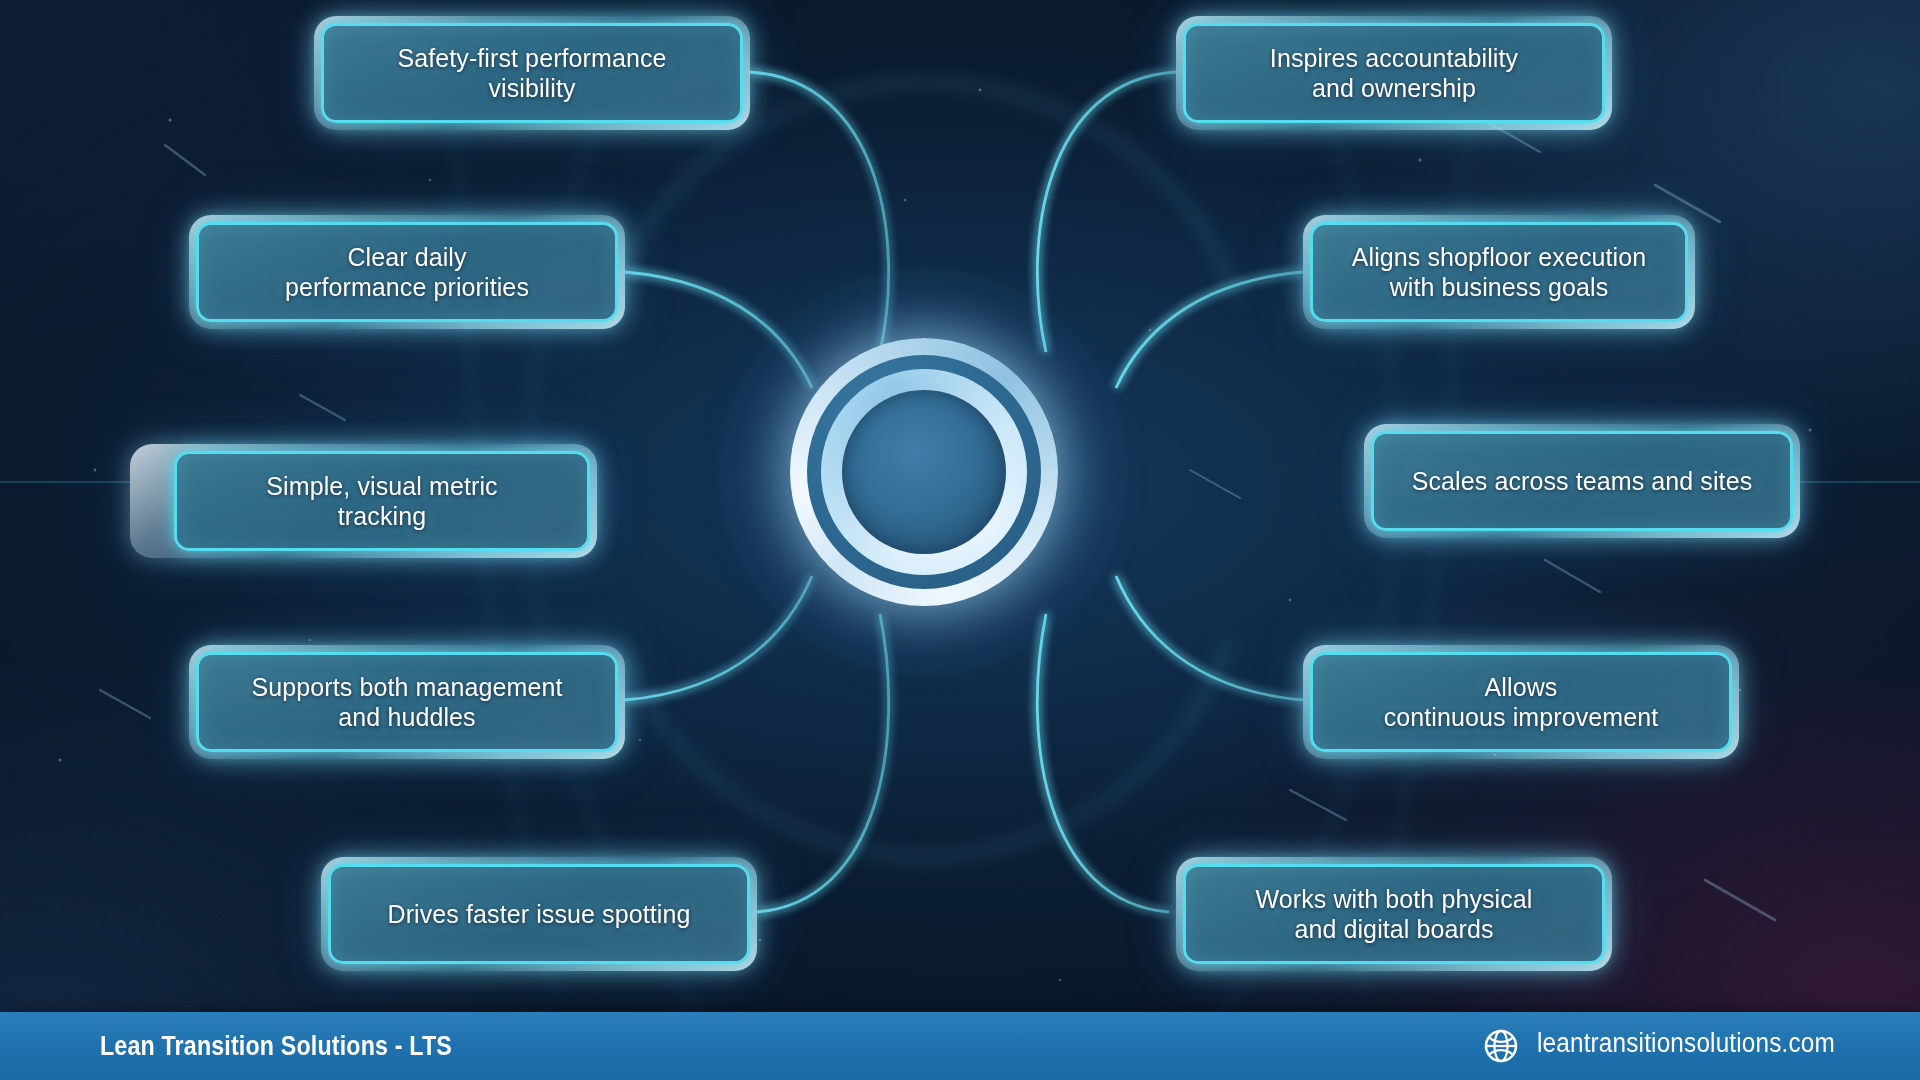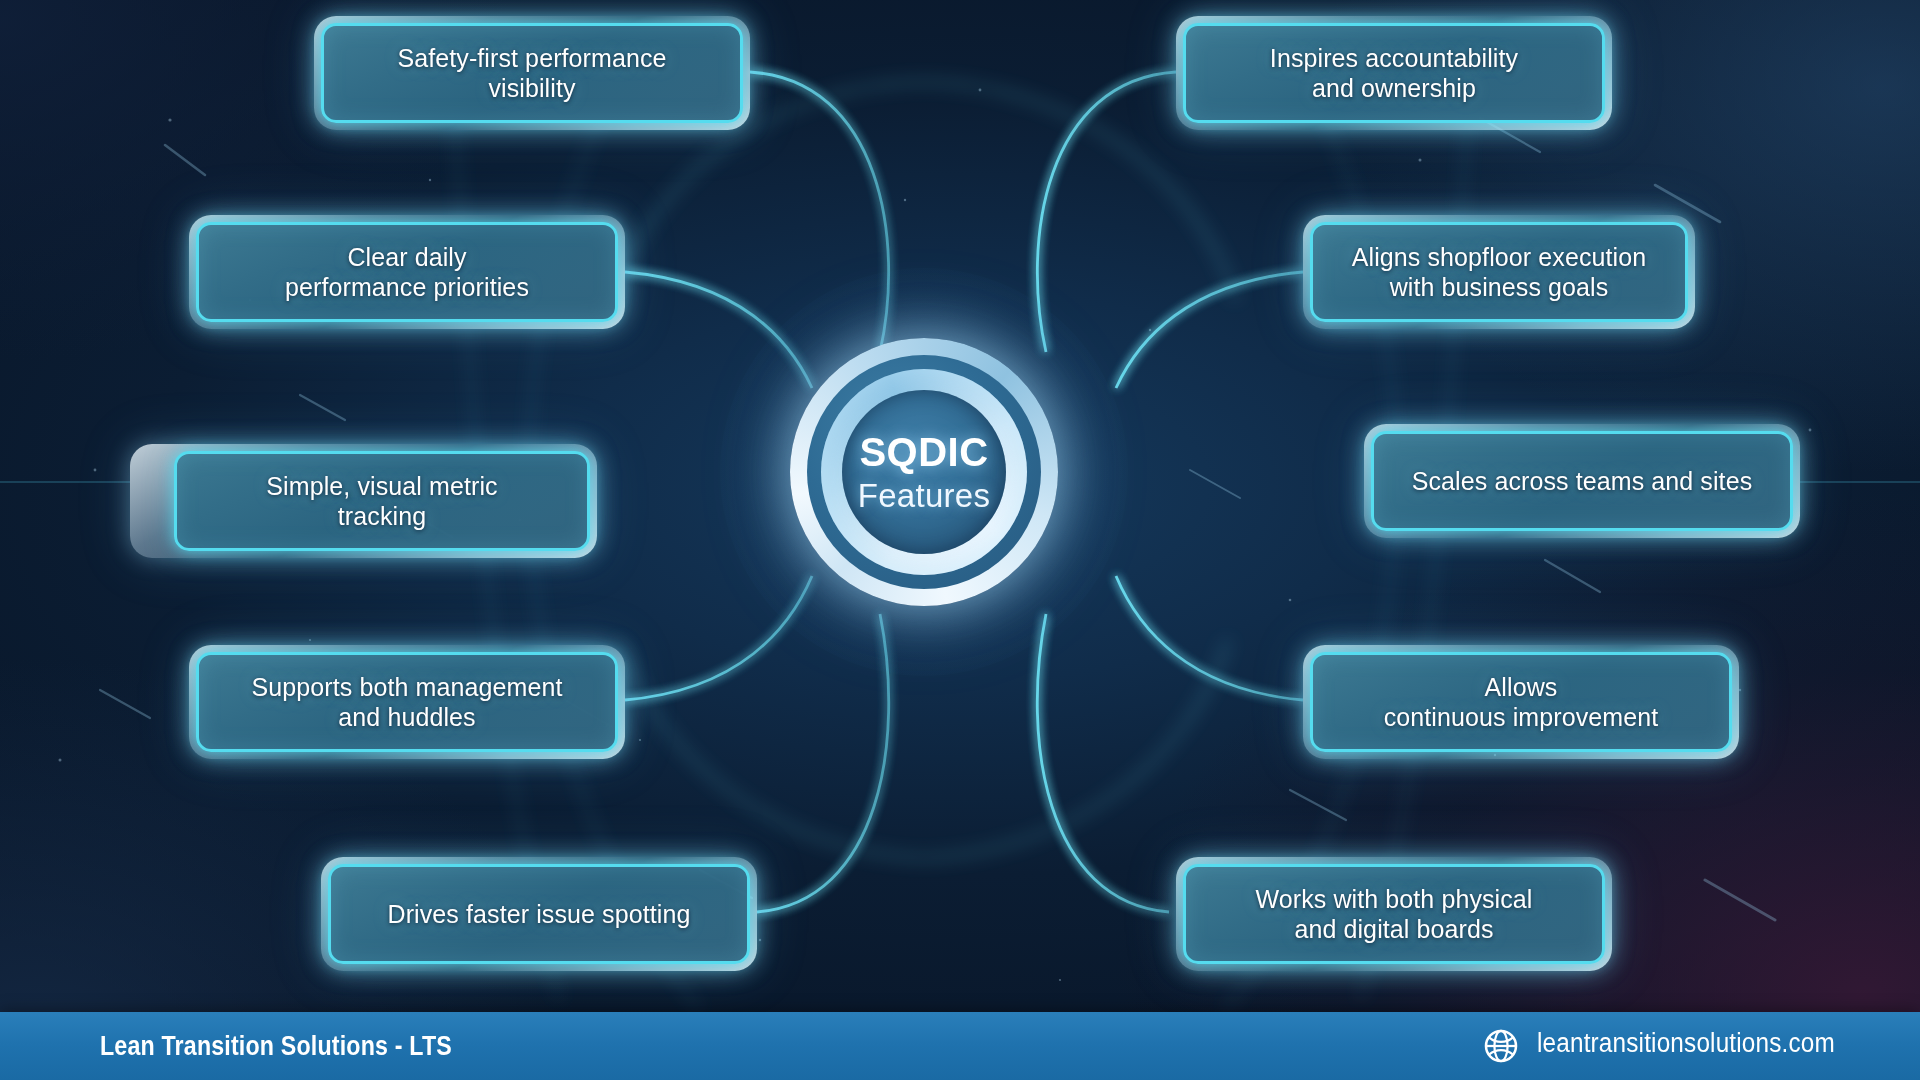--- a/index.html
+++ b/index.html
@@ -301,24 +301,20 @@
       <line x1="1800" y1="482" x2="1920" y2="482"></line>
     </g>
   </svg>
 
   <div class="hub">
     <div class="hub-glow"></div>
     <div class="ring-outer"></div>
     <div class="ring-mid"></div>
     <div class="ring-inner-band"></div>
     <div class="ring-core"></div>
-    <div class="hub-text">
-      <span class="hub-title">SQDIC</span>
-      <span class="hub-sub">Features</span>
-    </div>
   </div>
 
   <div class="node" id="node-l1">
     <div class="node-inner">
       <span class="node-label">Safety-first performance
 visibility</span>
     </div>
   </div>
 
   <div class="node" id="node-l2">

